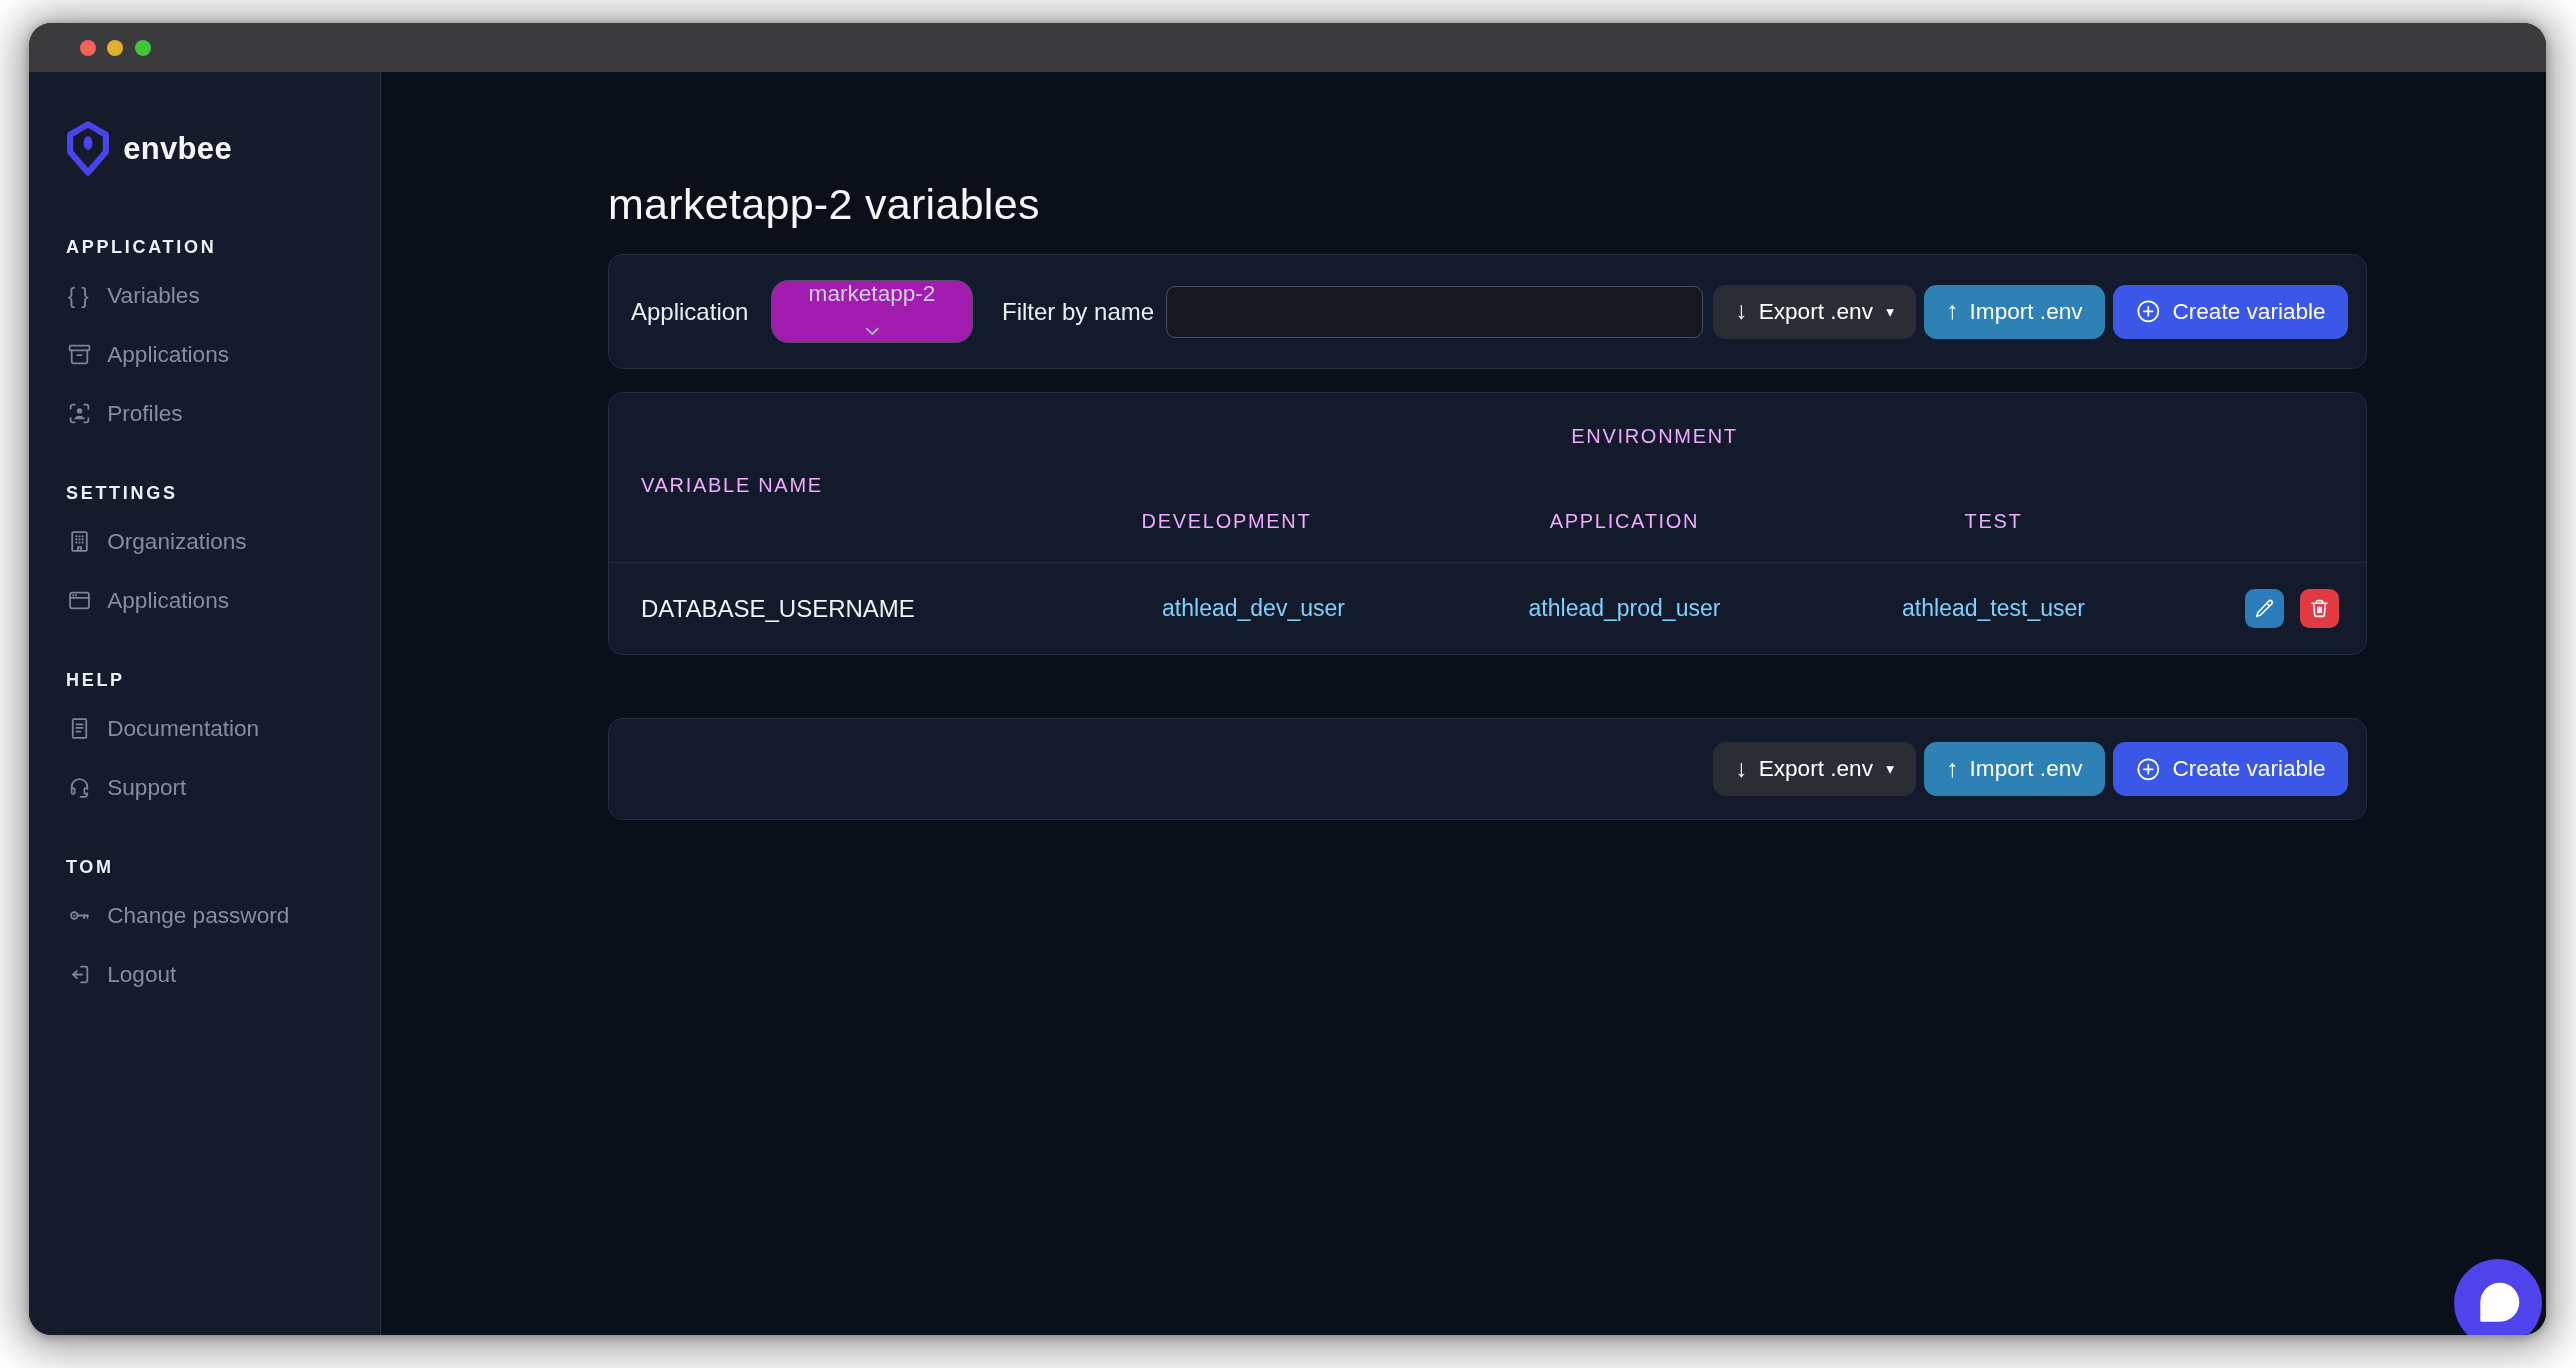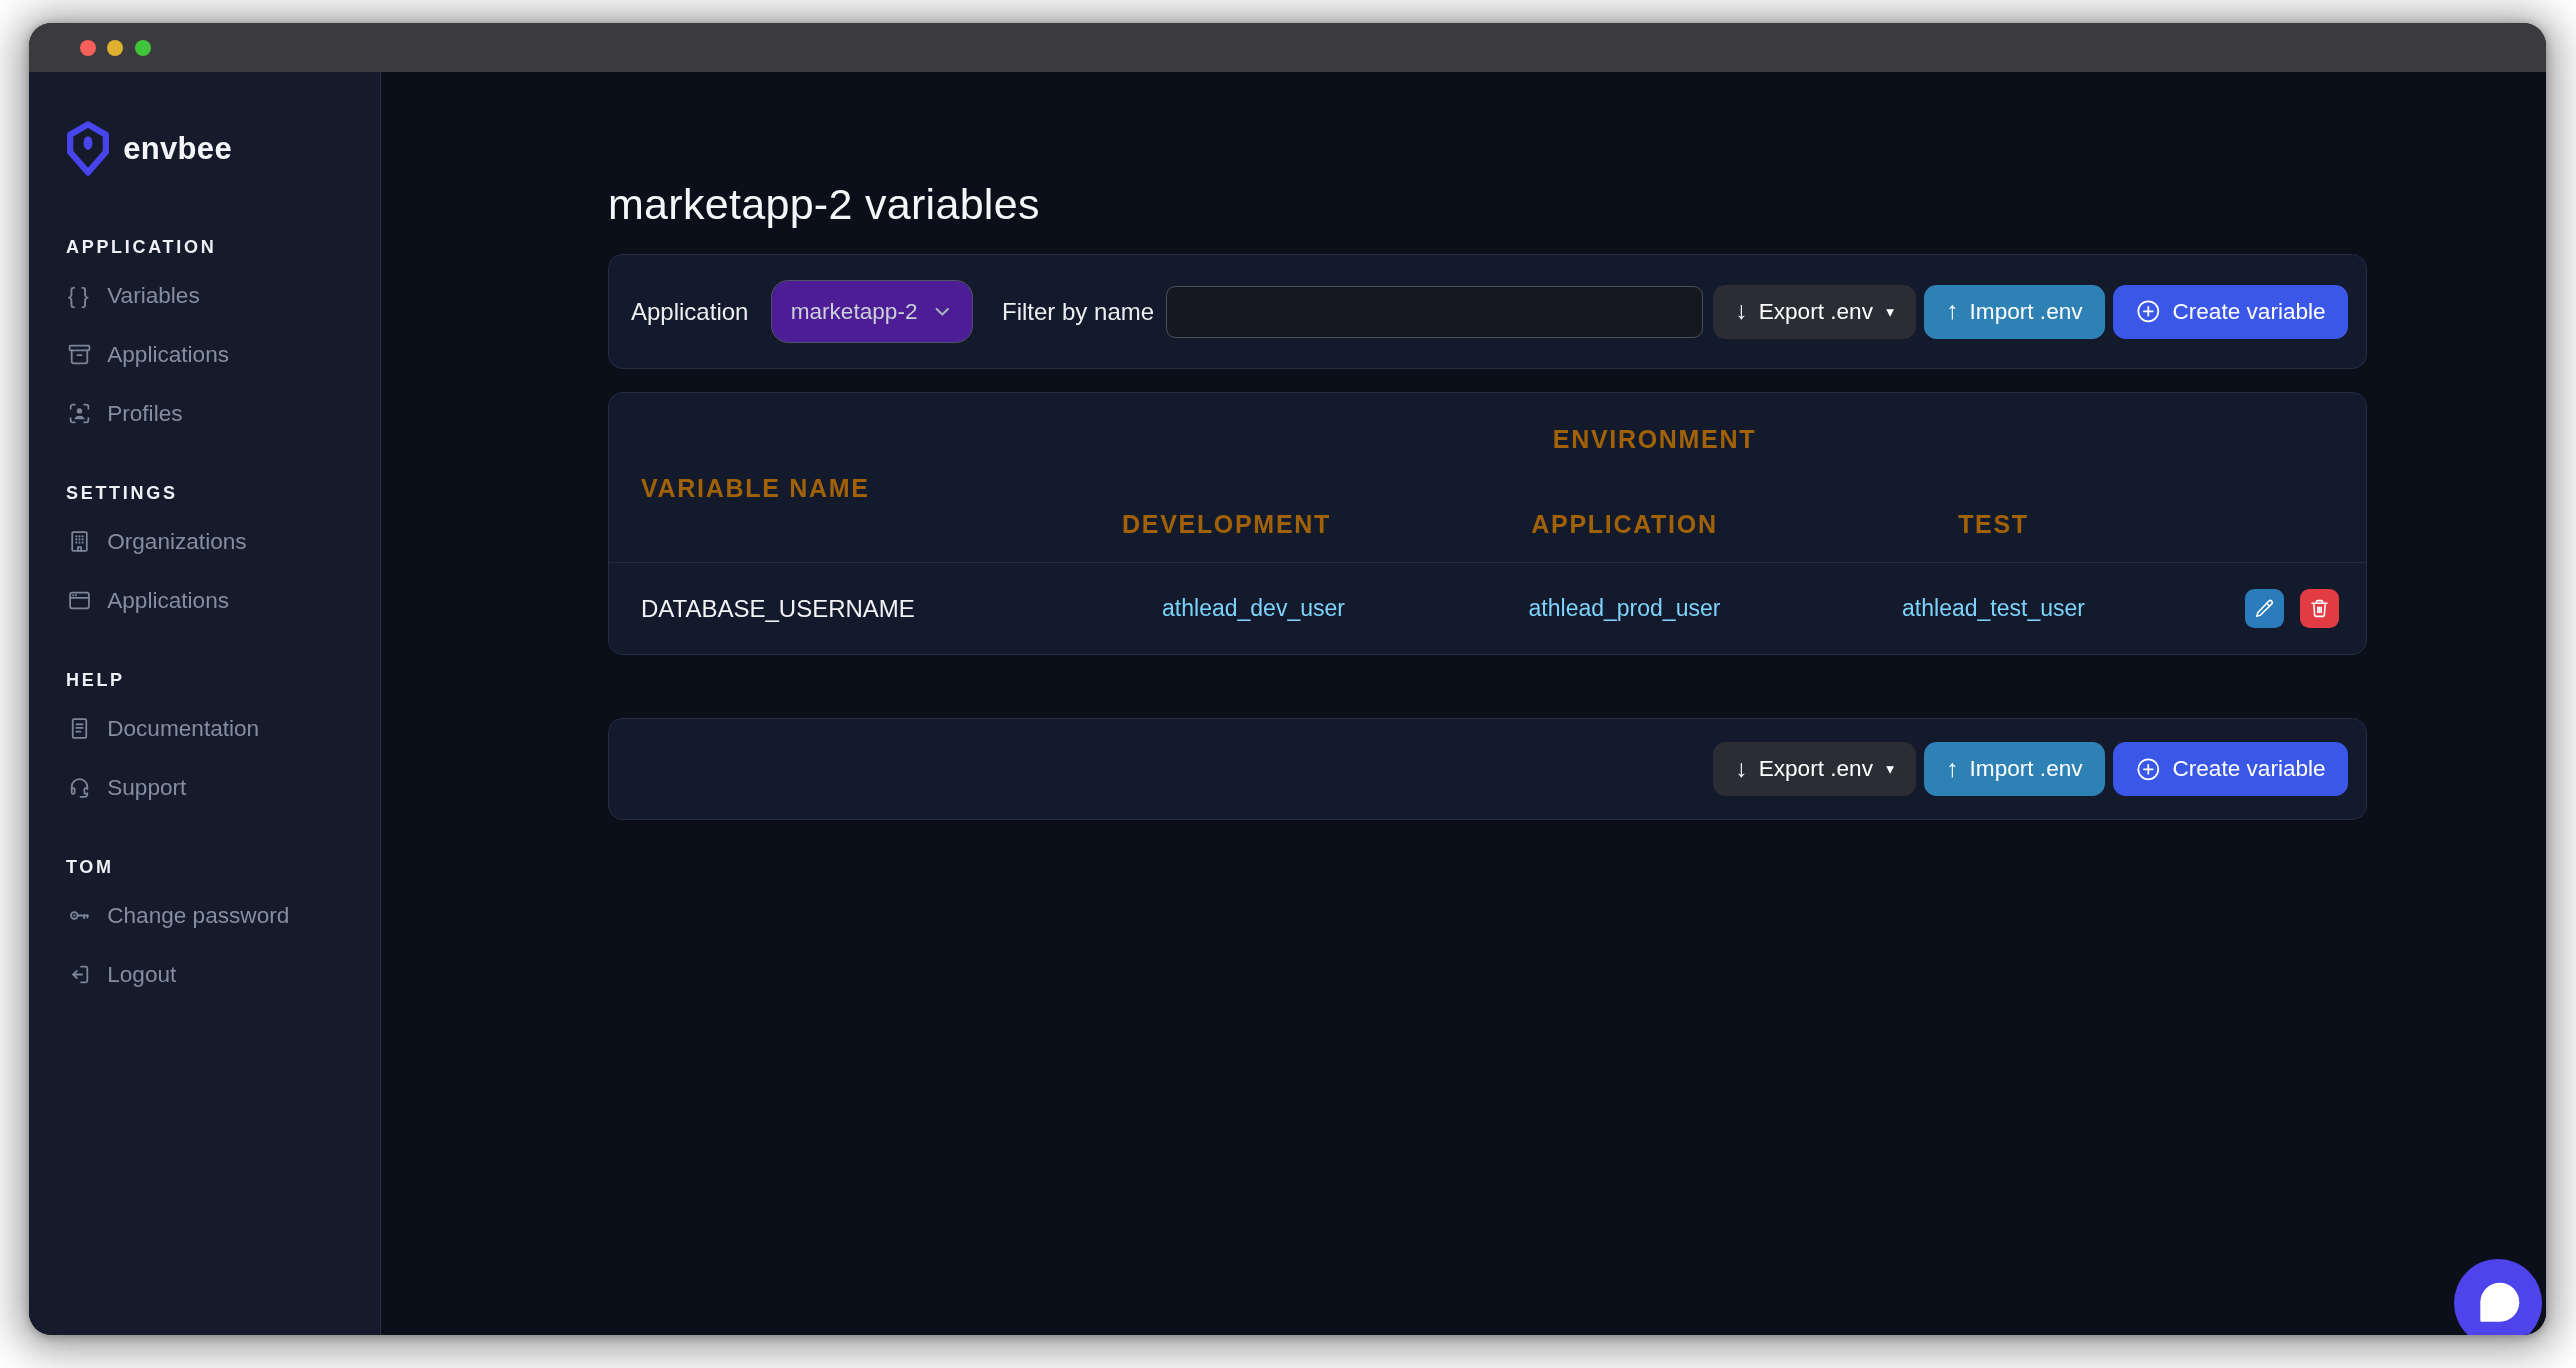--- a/index.html
+++ b/index.html
@@ -44,22 +44,22 @@
   .page-title { color:#f5f6f8; font-size:43px; font-weight:500; letter-spacing:0.3px; }
 
   .card {
     background:#131a2b; border:1.3px solid #252d41; border-radius:14.6px;
   }
   .filter-card {
     margin-top:25px; height:115px; display:flex; align-items:center; padding:0 18px 0 22px;
   }
   .field-label { color:#eceef2; font-size:24px; font-weight:500; white-space:nowrap; }
   .select {
-    margin-left:22.6px; width:202px; height:63px; background:#4c1d95; border:1.3px solid #4d535f;
-    border-radius:17.3px; display:flex; align-items:center; justify-content:center; gap:13.3px; cursor:pointer;
+    margin-left:22.6px; width:202px; height:63px; background:#a21caf; border:1.3px solid #4d535f;
+    border-radius:17.3px; display:flex; align-items:center; justify-content:center; gap:13.3px; cursor:pointer;flex-direction:column;
   }
   .select-value { color:#ccd0d8; font-size:22.6px; }
   .select svg { width:22.6px; height:22.6px; color:#aab0ba; }
   .filter-label { margin-left:29px; }
   .text-input {
     margin-left:12px; width:537px; height:52px; background:#15181f; border:1.3px solid #4a505b;
     border-radius:9.3px; color:#e8eaee; font-size:21px; padding:0 16px; outline:none;
     font-family:"Liberation Sans", sans-serif;
   }
 
@@ -71,21 +71,21 @@
   .btn .arrow { font-size:24.6px; font-weight:400; line-height:1; }
   .btn .caret { font-size:15.3px; margin-left:2px; }
   .btn-export { background:#2a2d33; margin-left:10px; }
   .btn-import { background:#2d81b5; margin-left:8px; }
   .btn-create { background:#3a57e8; margin-left:8px; }
   .plus-circle { width:26.6px; height:26.6px; flex:0 0 26.6px; }
 
   
   .table-card { margin-top:23px; overflow:hidden; padding:0; }
   .thead { position:relative; height:169px; }
-  .th { position:absolute; color:#a16207; font-size:25px; font-weight:700; letter-spacing:1.7px; }
+  .th { position:absolute; color:#f0abfc; font-size:20px; font-weight:400; letter-spacing:1.7px; }
   .th-env { top:32px; left:491px; width:1109px; text-align:center; }
   .th-name { top:81px; left:32px; }
   .th-dev  { top:117px; left:432px;  width:371px; text-align:center; }
   .th-prod { top:117px; left:830px; width:371px; text-align:center; }
   .th-test { top:117px; left:1201px; width:367px; text-align:center; }
 
   .trow {
     height:92px; border-top:1.3px solid #232b3e;
     display:grid; grid-template-columns:459px 371px 371px 367px 1fr; align-items:center;
   }

